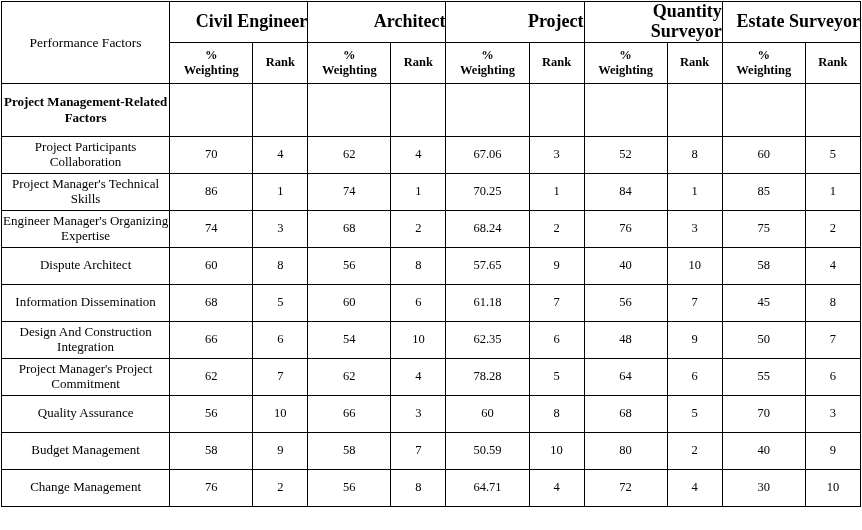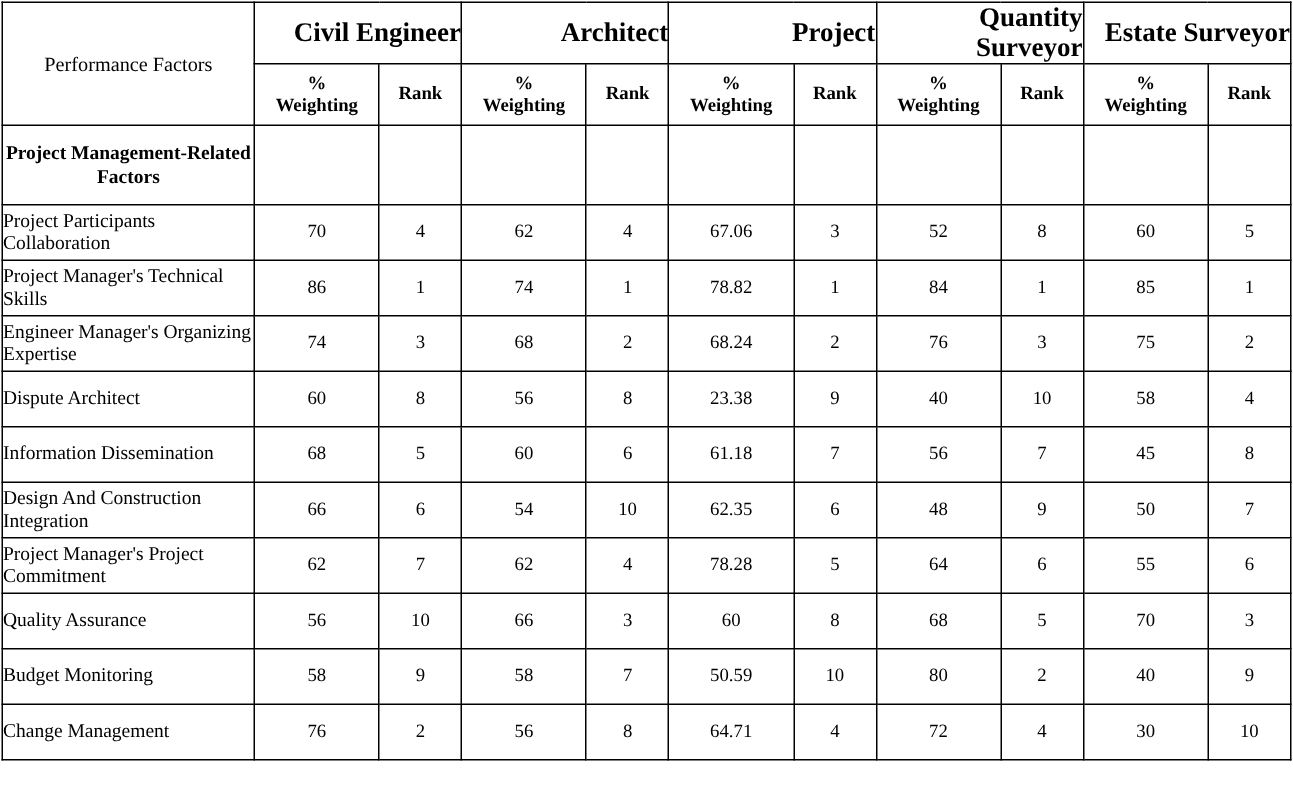--- a/index.html
+++ b/index.html
@@ -66,21 +66,21 @@
     font-size: 13px;
     padding: 4px 6px 4px 6px;
     line-height: 1.2;
     vertical-align: top;
   }
   
   .data-row td {
     height: 36px;
   }
   .factor-name {
-    text-align: left;
+    text-align: center;
     font-size: 13px;
     padding: 2px 4px 2px 6px;
     line-height: 1.15;
   }
   .num {
     text-align: center;
     font-size: 12.5px;
   }
   
   col.c-factor { width: 168px; }
@@ -168,21 +168,21 @@
           <td class="num">8</td>
           <td class="num">60</td>
           <td class="num">5</td>
         </tr>
         <tr class="data-row">
           <td class="factor-name">Project Manager's Technical Skills</td>
           <td class="num">86</td>
           <td class="num">1</td>
           <td class="num">74</td>
           <td class="num">1</td>
-          <td class="num">78.82</td>
+          <td class="num">70.25</td>
           <td class="num">1</td>
           <td class="num">84</td>
           <td class="num">1</td>
           <td class="num">85</td>
           <td class="num">1</td>
         </tr>
         <tr class="data-row">
           <td class="factor-name">Engineer Manager's Organizing Expertise</td>
           <td class="num">74</td>
           <td class="num">3</td>
@@ -194,21 +194,21 @@
           <td class="num">3</td>
           <td class="num">75</td>
           <td class="num">2</td>
         </tr>
         <tr class="data-row">
           <td class="factor-name">Dispute Architect</td>
           <td class="num">60</td>
           <td class="num">8</td>
           <td class="num">56</td>
           <td class="num">8</td>
-          <td class="num">23.38</td>
+          <td class="num">57.65</td>
           <td class="num">9</td>
           <td class="num">40</td>
           <td class="num">10</td>
           <td class="num">58</td>
           <td class="num">4</td>
         </tr>
         <tr class="data-row">
           <td class="factor-name">Information Dissemination</td>
           <td class="num">68</td>
           <td class="num">5</td>
@@ -254,21 +254,21 @@
           <td class="num">66</td>
           <td class="num">3</td>
           <td class="num">60</td>
           <td class="num">8</td>
           <td class="num">68</td>
           <td class="num">5</td>
           <td class="num">70</td>
           <td class="num">3</td>
         </tr>
         <tr class="data-row">
-          <td class="factor-name">Budget Monitoring</td>
+          <td class="factor-name">Budget Management</td>
           <td class="num">58</td>
           <td class="num">9</td>
           <td class="num">58</td>
           <td class="num">7</td>
           <td class="num">50.59</td>
           <td class="num">10</td>
           <td class="num">80</td>
           <td class="num">2</td>
           <td class="num">40</td>
           <td class="num">9</td>

